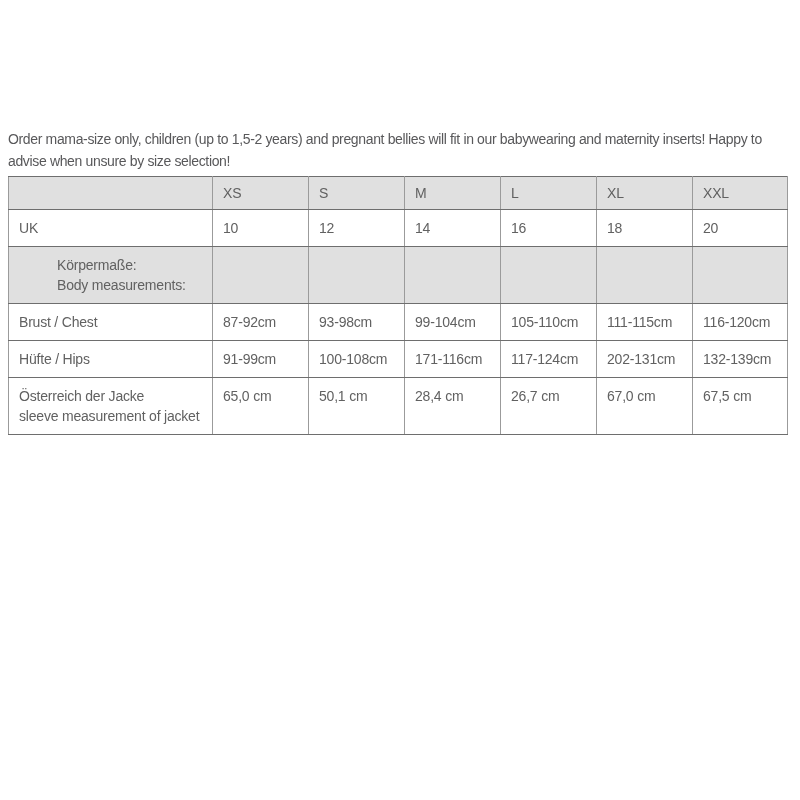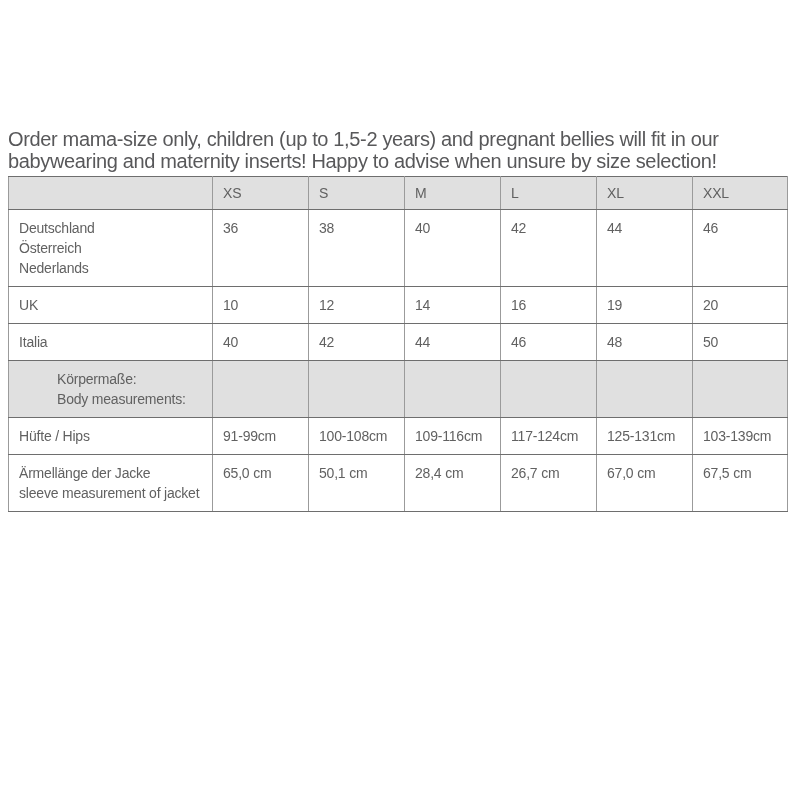--- a/index.html
+++ b/index.html
@@ -4,21 +4,21 @@
 <style>
   html, body { margin:0; padding:0; background:#ffffff; }
   body {
     width:800px; height:800px; overflow:hidden;
     font-family:"Liberation Sans","DejaVu Sans",sans-serif;
     -webkit-font-smoothing:antialiased;
   }
   .page { padding:128px 8px 0 8px; }
   .intro {
     margin:0; max-width:784px;
-    font-size:20px; line-height:22px; letter-spacing:-0.35px;
+    font-size:14px; line-height:22px; letter-spacing:-0.35px;
     color:#58585a;
   }
   table.size-chart {
     border-collapse:collapse; table-layout:fixed;
     width:779px; margin-top:4px;
     font-size:14px; line-height:20px; letter-spacing:-0.2px;
     color:#616161;
   }
   table.size-chart col.c-label { width:204px; }
   table.size-chart col.c-size  { width:96px; }
@@ -63,69 +63,58 @@
         <th>XS</th>
         <th>S</th>
         <th>M</th>
         <th>L</th>
         <th>XL</th>
         <th>XXL</th>
       </tr>
     </thead>
     <tbody>
       <tr>
-        <td>Deutschland
-Österreich
-Nederlands</td>
-        <td>36</td>
-        <td>38</td>
-        <td>40</td>
-        <td>42</td>
-        <td>44</td>
-        <td>46</td>
-      </tr>
-      <tr>
         <td>UK</td>
         <td>10</td>
         <td>12</td>
         <td>14</td>
         <td>16</td>
-        <td>19</td>
+        <td>18</td>
         <td>20</td>
-      </tr>
-      <tr>
-        <td>Italia</td>
-        <td>40</td>
-        <td>42</td>
-        <td>44</td>
-        <td>46</td>
-        <td>48</td>
-        <td>50</td>
       </tr>
       <tr class="band">
         <td>Körpermaße:
 Body measurements:</td>
         <td></td>
         <td></td>
         <td></td>
         <td></td>
         <td></td>
         <td></td>
       </tr>
       <tr>
+        <td>Brust / Chest</td>
+        <td>87-92cm</td>
+        <td>93-98cm</td>
+        <td>99-104cm</td>
+        <td>105-110cm</td>
+        <td>111-115cm</td>
+        <td>116-120cm</td>
+      </tr>
+      <tr>
         <td>Hüfte / Hips</td>
         <td>91-99cm</td>
         <td>100-108cm</td>
-        <td>109-116cm</td>
+        <td>171-116cm</td>
         <td>117-124cm</td>
-        <td>125-131cm</td>
-        <td>103-139cm</td>
+        <td>202-131cm</td>
+        <td>132-139cm</td>
       </tr>
       <tr>
-        <td>Ärmellänge der Jacke
+        <td>Österreich der Jacke
 sleeve measurement of jacket</td>
         <td>65,0 cm</td>
         <td>50,1 cm</td>
         <td>28,4 cm</td>
         <td>26,7 cm</td>
         <td>67,0 cm</td>
         <td>67,5 cm</td>
       </tr>
     </tbody>
   </table>

